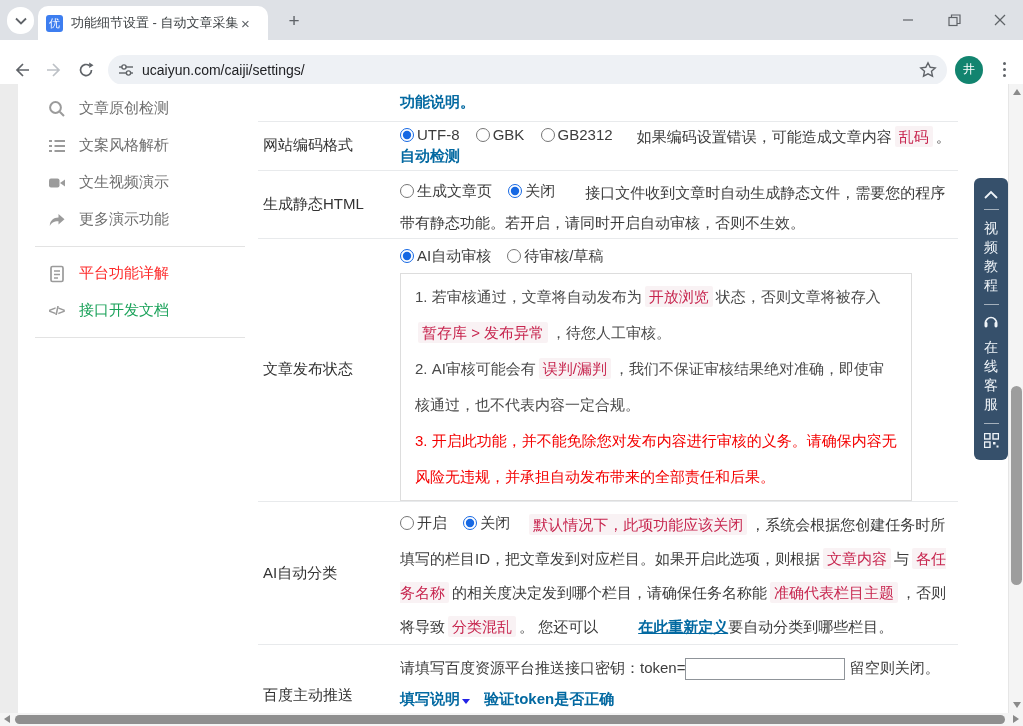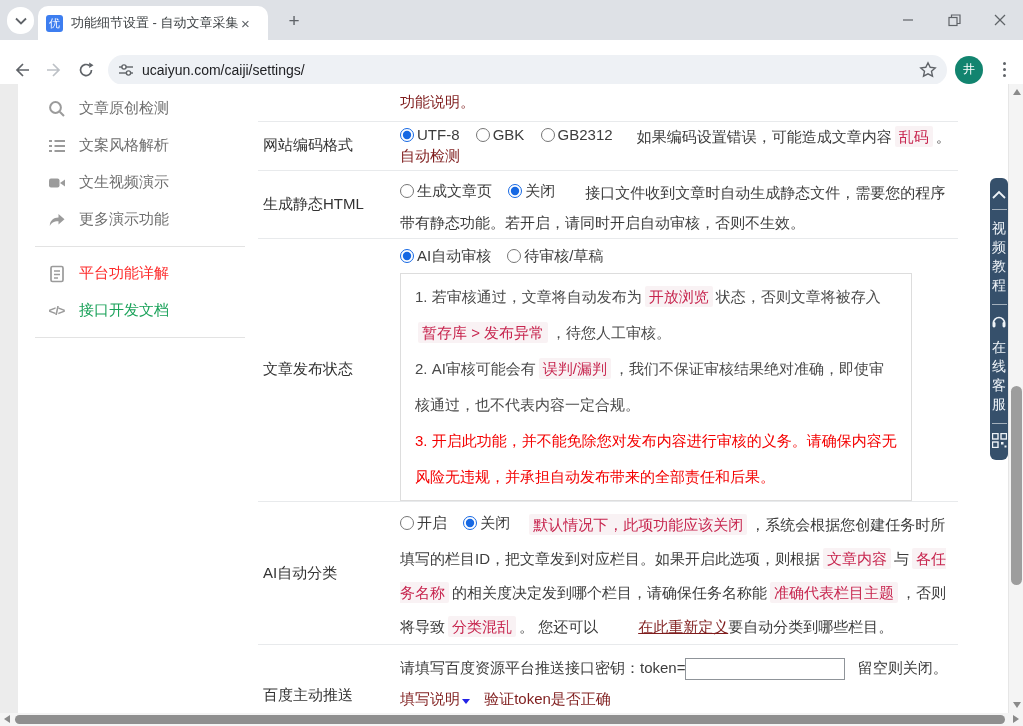--- a/index.html
+++ b/index.html
@@ -50,21 +50,21 @@
   .side-item.red   { color:#fd2b2b; }
   .side-item.green { color:#1ba25a; }
   .side-divider { border-top:1px solid #e3e3e3; margin:8px 13px 8px 17px; }
   .code-glyph { font-size:13px; font-weight:bold; color:#9b9b9b; letter-spacing:-1px; }
 
   
   .content { position:absolute; left:240px; top:0; width:700px; font-size:15px; color:#3c3c3c; }
   .row { display:flex; border-bottom:1px solid #e8eaec; }
   .row-label { width:142px; flex:none; display:flex; align-items:center; padding-left:5px; color:#333; }
   .row-body { flex:1; }
-  a.lnk { color:#7f1d1d; text-decoration:none; cursor:pointer; }
+  a.lnk { color:#0369a1; text-decoration:none; cursor:pointer;font-weight:bold; }
   a.lnk.und { text-decoration:underline;margin-left:40px; }
   .hl { background:#f9f2f4; color:#c7254e; padding:2px 4px; margin:0 3px; border-radius:2px; }
   label.radio { display:inline-flex; align-items:center; margin-right:12px; }
   label.radio input { width:14px; height:14px; accent-color:#1668e3; margin-right:3px; }
   .r-intro  { min-height:38px; align-items:center; }
   .r-enc    { min-height:48px; }
   .r-enc .row-body { padding:4px 0; }
   .r-static { min-height:67px; }
   .r-static .row-body { padding-top:5px; line-height:30px; }
   .r-pub    { min-height:236px; }
@@ -76,21 +76,21 @@
   .r-cls .row-body { padding-top:4px; line-height:34px; }
   .r-baidu  { min-height:96px; }
   .r-baidu .row-body { padding-top:7px; line-height:31px; }
   .token-input { width:160px; height:22px; border:1px solid #8f9499; background:#fff;
     vertical-align:middle; font-size:13px; padding:0 4px; }
   .chev-dn { display:inline-block; width:0; height:0; border-left:4px solid transparent;
     border-right:4px solid transparent; border-top:5px solid #2323e6; margin-left:2px; }
   .warn-pill { display:inline-block; line-height:21px; }
 
   
-  .float-panel { position:absolute; right:15px; top:94px; width:18px; background:#36506b;
+  .float-panel { position:absolute; right:15px; top:94px; width:34px; background:#36506b;
     border-radius:6px; display:flex; flex-direction:column; align-items:center;
     padding:12px 0; gap:9px; z-index:5; }
   .fp-divider { width:15px; border-top:1px solid rgba(255,255,255,.55); }
   .fp-text { width:16px; font-size:14px; color:#eef3f8; line-height:19px; text-align:center;
     word-break:break-all; }
 
   
   .vscroll { position:absolute; right:0; top:0; width:15px; bottom:13px; background:#f4f4f4;
     border-left:1px solid #e6e6e6; z-index:6; }
   .vthumb { position:absolute; left:2px; width:11px; top:302px; height:199px;
@@ -326,21 +326,21 @@
                 <span>关闭</span>
               </label>
             <span class="hl">默认情况下，此项功能应该关闭</span><span>，系统会根据您创建任务时所填写的栏目ID，把文章发到对应栏目。如果开启此选项，则根据</span><span class="hl">文章内容</span><span>与</span><span class="hl">各任务名称</span><span>的相关度决定发到哪个栏目，请确保任务名称能</span><span class="hl">准确代表栏目主题</span><span>，否则将导致</span><span class="hl">分类混乱</span><span>。 您还可以</span><a class="lnk und">在此重新定义</a><span>要自动分类到哪些栏目。</span>
           </div>
         </div>
 
         <div class="row r-baidu">
           <div class="row-label">百度主动推送</div>
           <div class="row-body">
             <span>请填写百度资源平台推送接口密钥：token=</span><input class="token-input" type="text" value="" style="">
-            <span style="margin-left:8px">留空则关闭。</span>
+            <span style="margin-left:0">留空则关闭。</span>
             <a class="lnk"><span>填写说明</span><span class="chev-dn"></span></a>
             <a class="lnk" style="margin-left:10px">验证token是否正确</a><br>
             <span class="hl warn-pill">请同时将文章发布状态设为开放浏览，否则百度蜘蛛可能无法抓取。</span>
           </div>
         </div>
 
       </div>
     </div>
 
     <div class="float-panel">

